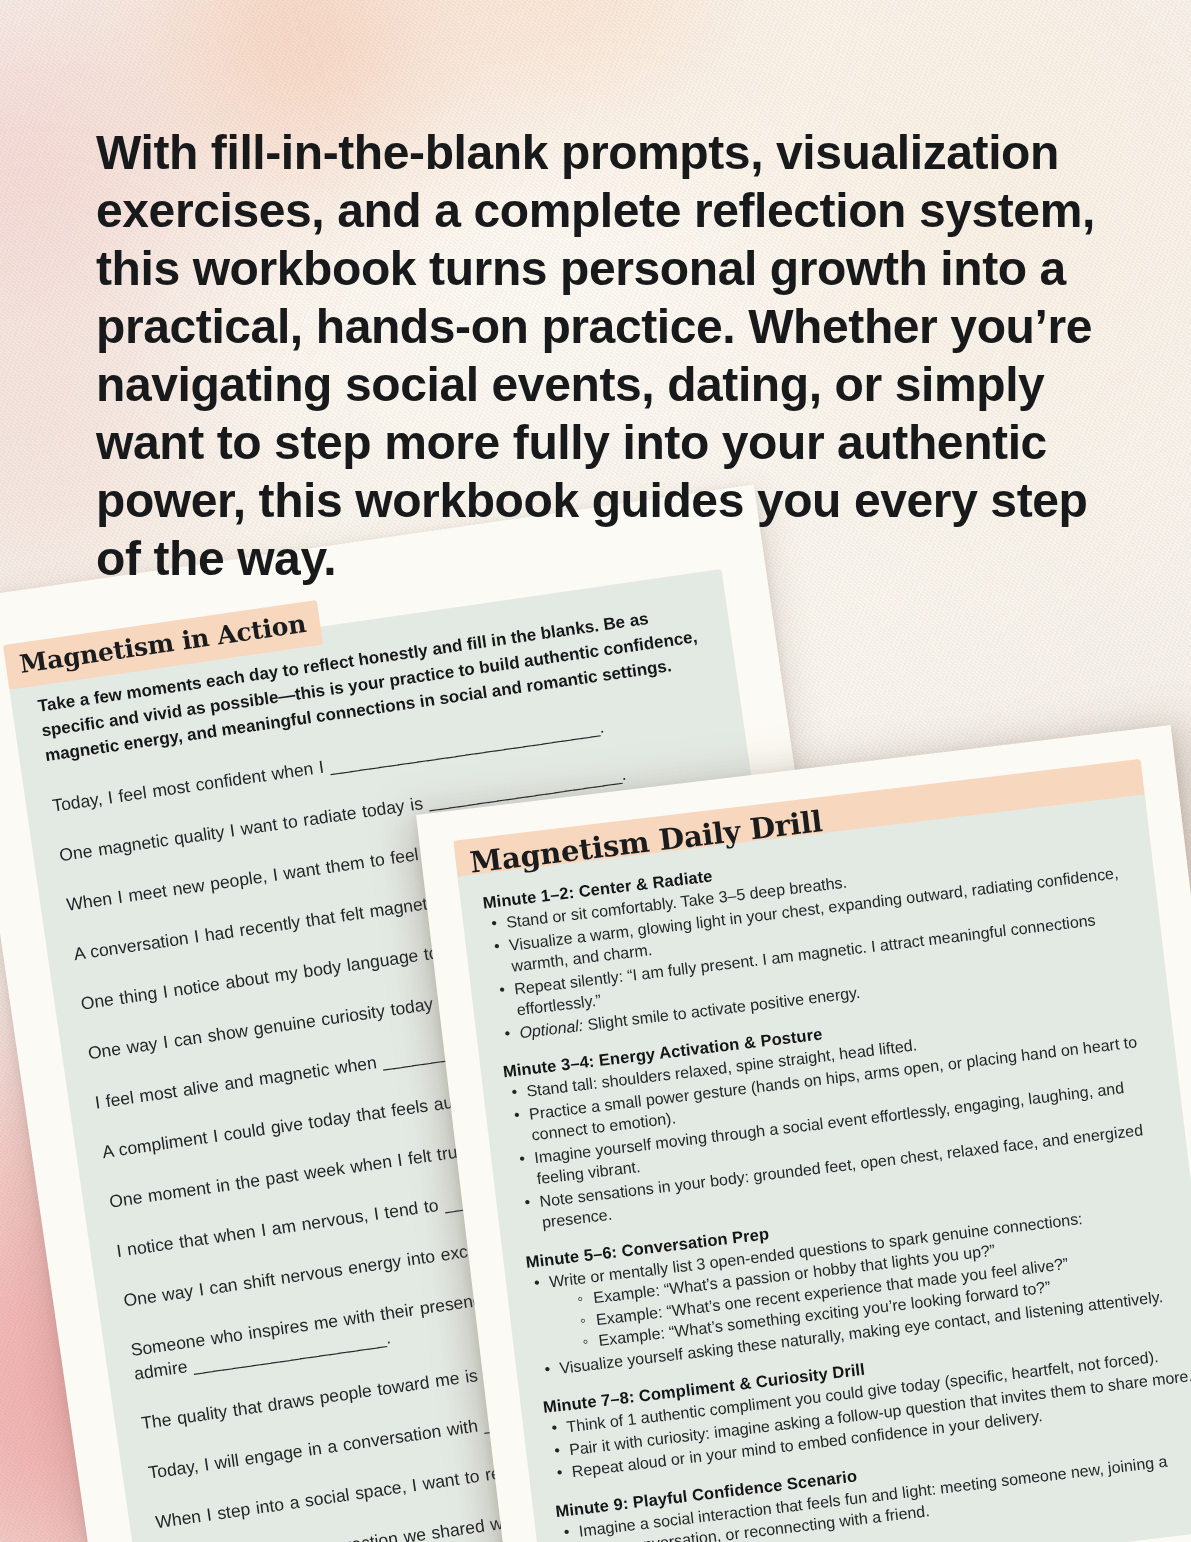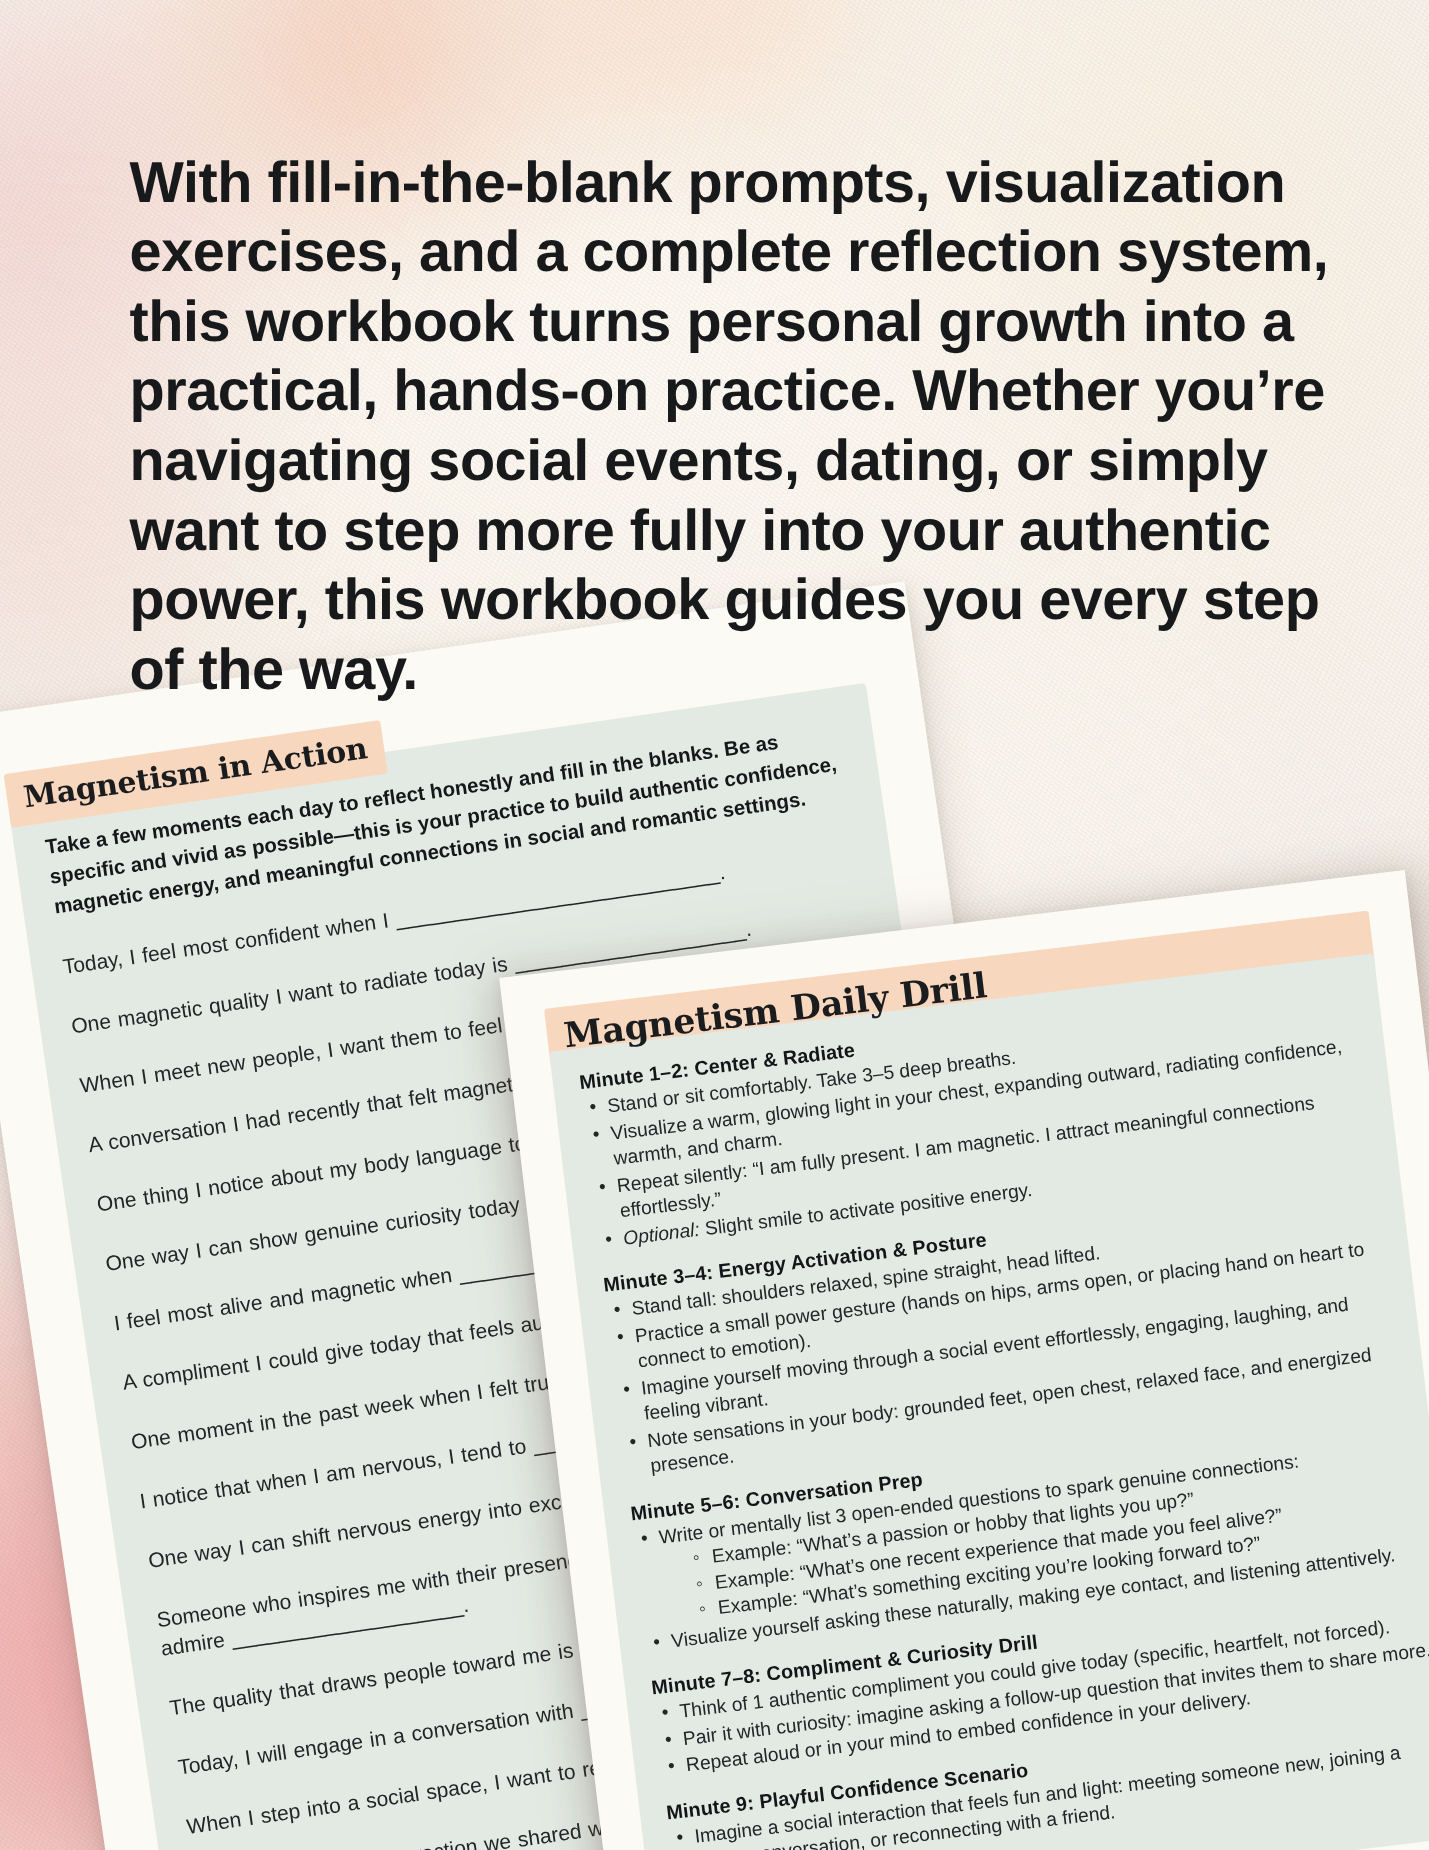--- a/index.html
+++ b/index.html
@@ -48,21 +48,21 @@
     position:absolute; inset:0;
     opacity:.055;
     background-image:
       repeating-linear-gradient(37deg, rgba(120,100,90,.9) 0 1px, transparent 1px 3px),
       repeating-linear-gradient(113deg, rgba(120,100,90,.7) 0 1px, transparent 1px 4px);
   }
 
   
   #headline {
     position:absolute;
-    left:108px; top:124px; width:1000px;
+    left:96px; top:124px; width:1000px;
     font-size:48px;
     font-weight:bold;
     line-height:58px;
     letter-spacing:-0.4px;
     color:#18191b;
     z-index:6;
   }
 
   
   .sheet {

